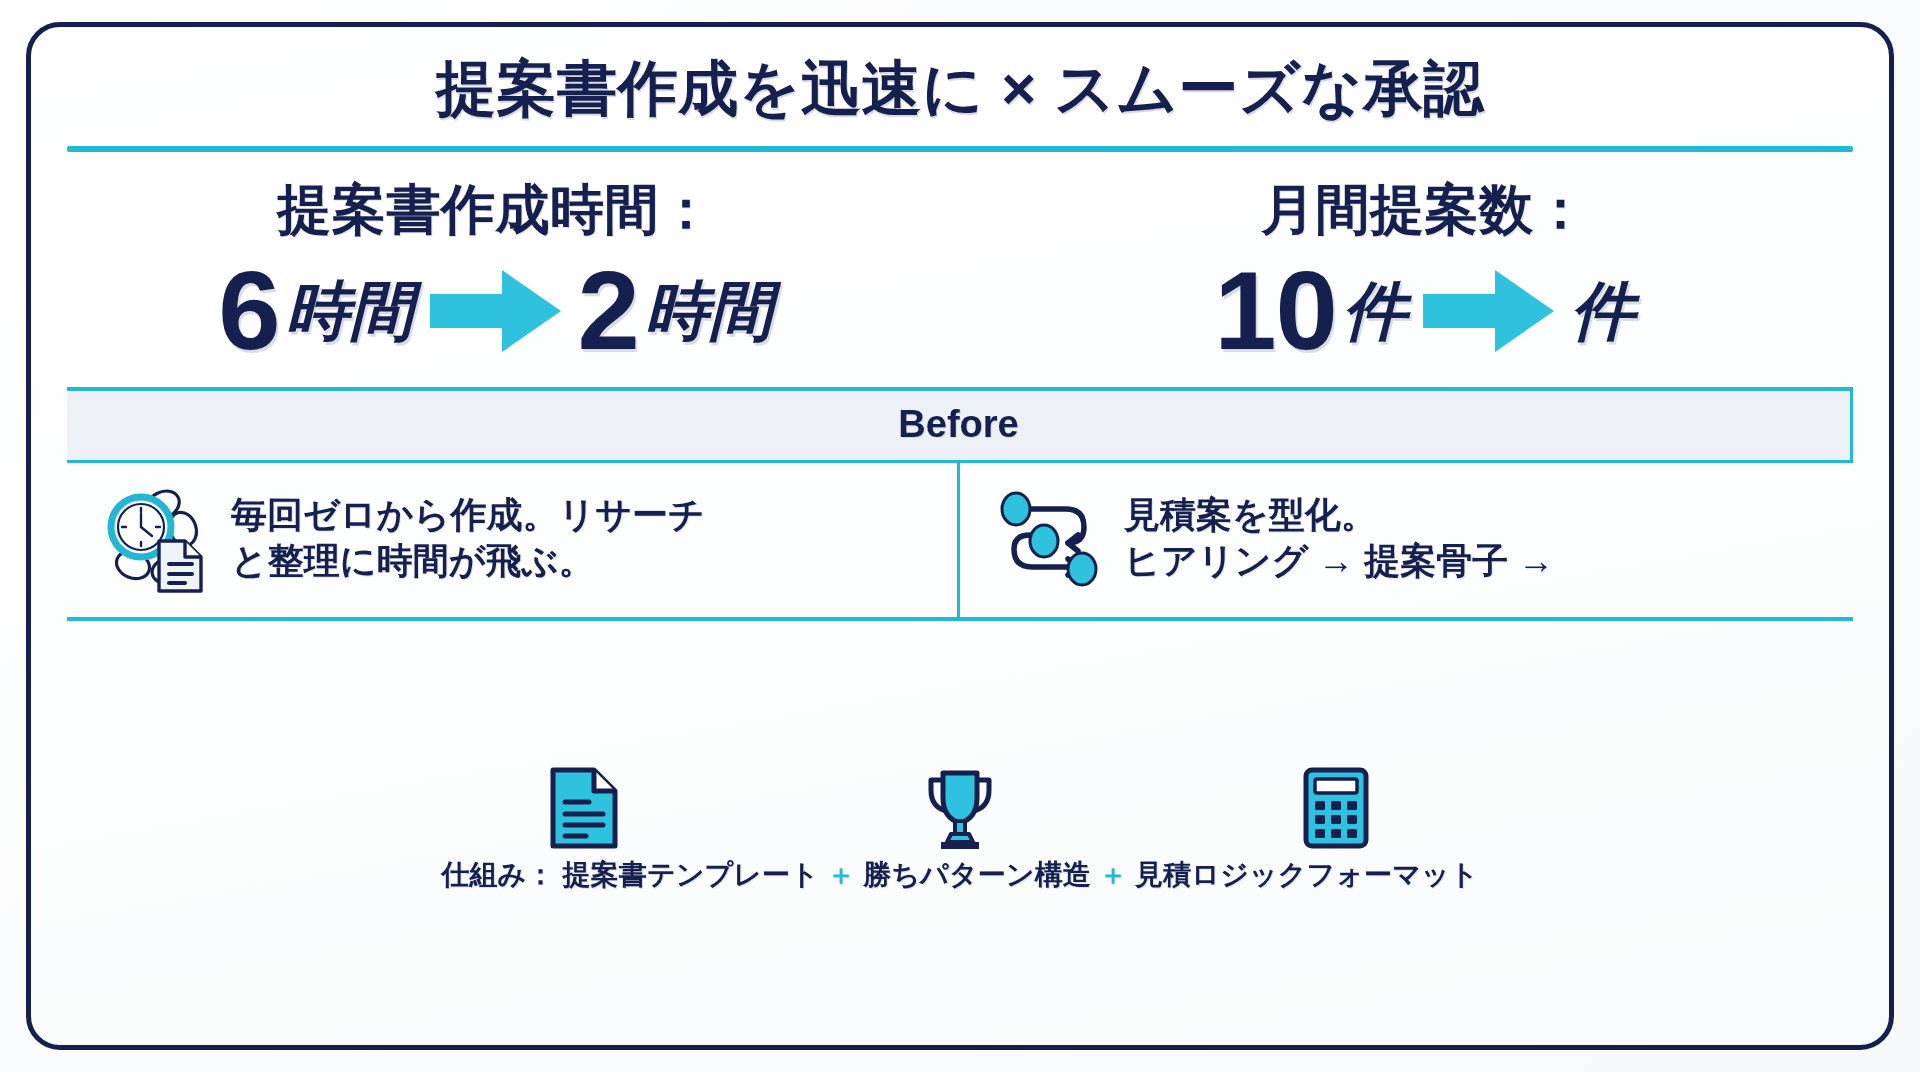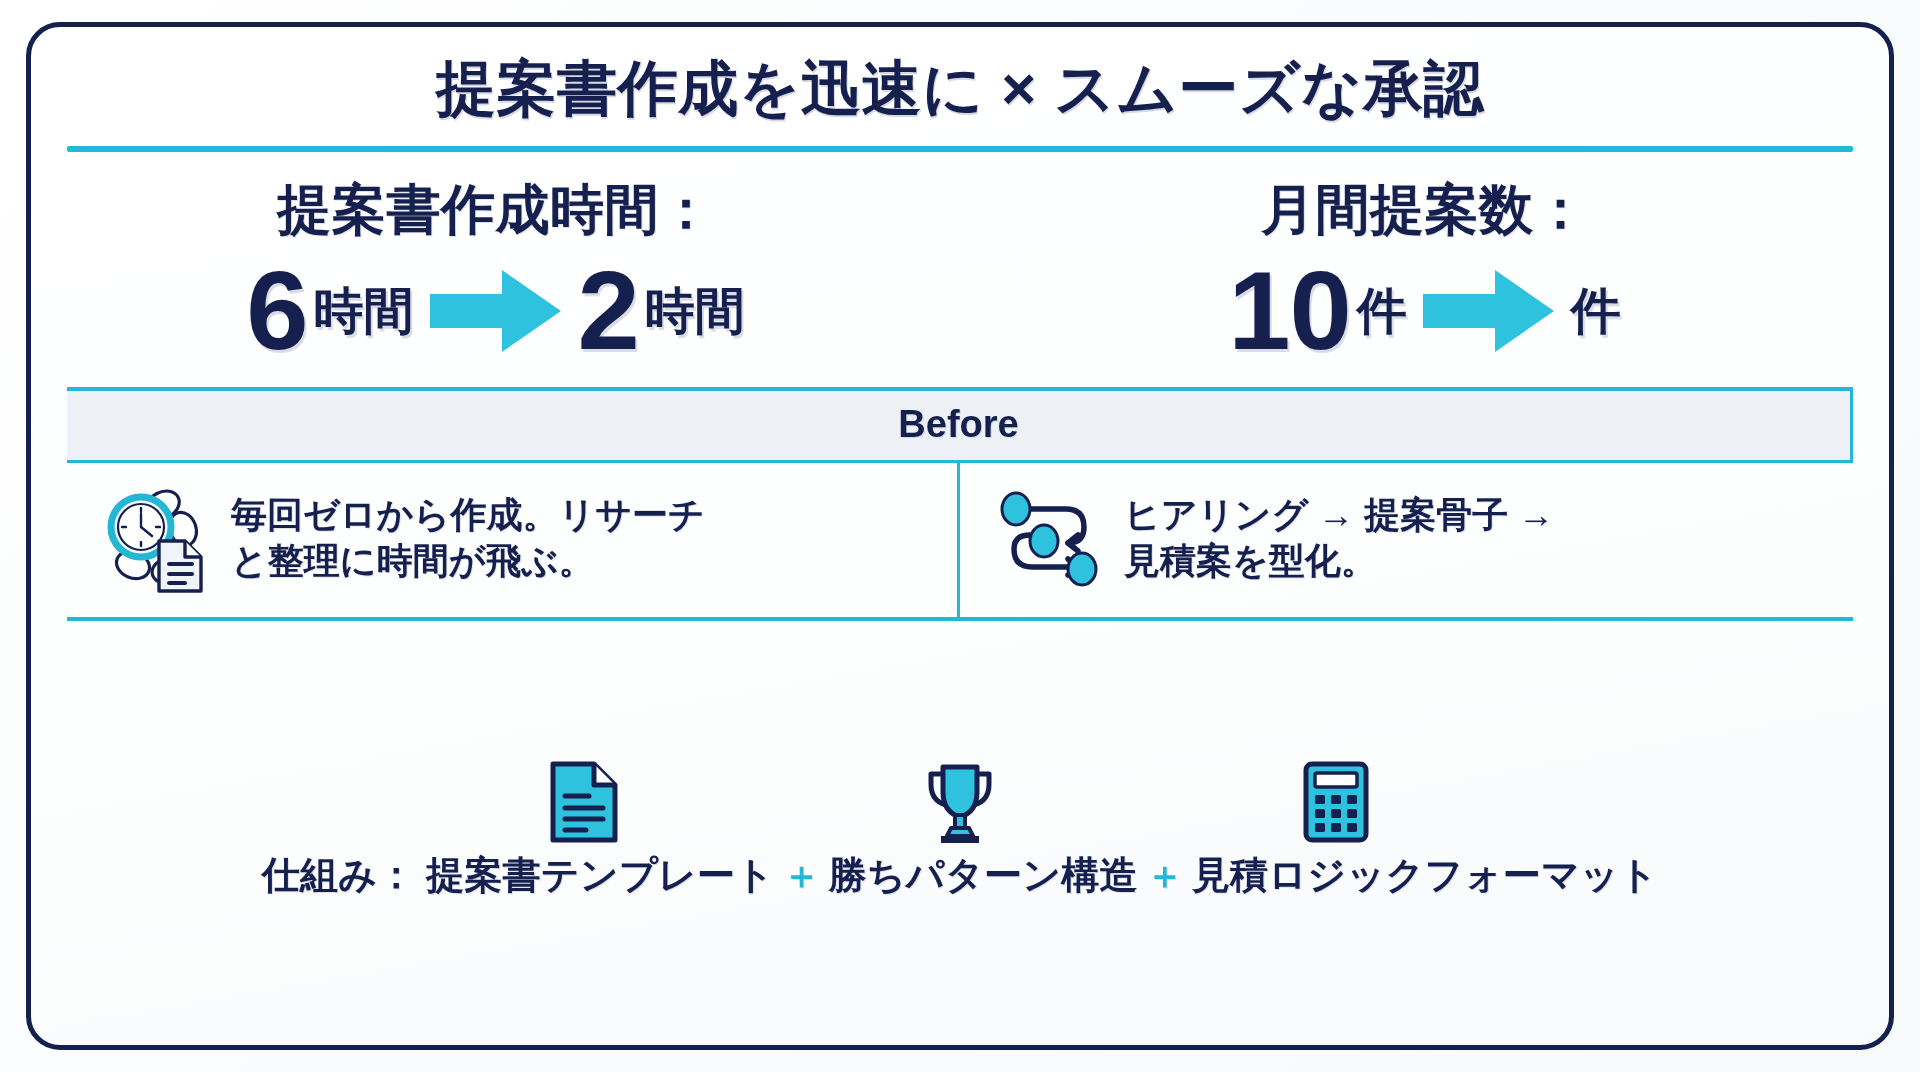--- a/index.html
+++ b/index.html
@@ -72,23 +72,24 @@
     gap:6px;
     white-space:nowrap;
   }
   .big-num{
     font-size:112px;font-weight:bold;color:#16204f;
     line-height:1;
     letter-spacing:-0.01em;
     text-shadow:2px 3px 0 rgba(140,150,175,.32);
   }
   .unit{
-    font-size:50px;font-weight:bold;color:#16204f;
+    font-size:64px;font-weight:bold;color:#16204f;
     line-height:1;
     text-shadow:2px 3px 0 rgba(140,150,175,.32);
+    font-style:italic;
   }
   .arrow-icon{
     width:132px;height:86px;
     flex:0 0 auto;
     margin:0 10px;
     display:block;
   }
 
   
   .table{
@@ -134,21 +135,21 @@
     justify-content:center;align-items:center;
     padding:4px 30px 10px 30px;
   }
   .footer-icons{
     display:flex;align-items:flex-end;justify-content:center;
     gap:300px;
     margin-bottom:6px;
   }
   .foot-icon{ width:76px;height:84px;display:block; }
   .footer-text{
-    font-size:38px;font-weight:bold;color:#16204f;
+    font-size:28px;font-weight:bold;color:#16204f;
     white-space:nowrap;
     letter-spacing:.005em;
     text-shadow:1px 1px 0 rgba(150,160,185,.30);
   }
   .plus{ color:#22b8d8; padding:0 8px; font-weight:bold; }
 </style>
 </head>
 <body>
 
 <div class="page">
@@ -232,22 +233,22 @@
               <path d="M30 30 L76 30 Q94 30 94 48 Q94 64 78 64"></path>
               <path d="M88 56 L78 64 L88 72"></path>
               <path d="M88 88 L42 88 Q24 88 24 70 Q24 56 40 56"></path>
               <path d="M78 80 L88 88 L78 96"></path>
             </g>
             <ellipse cx="26" cy="30" rx="14" ry="16" fill="#2ec2de" stroke="#16204f" stroke-width="3"></ellipse>
             <ellipse cx="54" cy="62" rx="14" ry="16" fill="#2ec2de" stroke="#16204f" stroke-width="3"></ellipse>
             <ellipse cx="92" cy="90" rx="14" ry="16" fill="#2ec2de" stroke="#16204f" stroke-width="3"></ellipse>
           </svg>
           <div class="cell-text">
+            <div>見積案を型化。</div>
             <div>ヒアリング → 提案骨子 →</div>
-            <div>見積案を型化。</div>
           </div>
         </div>
 
       </div>
     </div>
 
     <div class="footer">
       <div class="footer-icons">
 
         <svg class="foot-icon" viewBox="0 0 76 84" aria-hidden="true">

